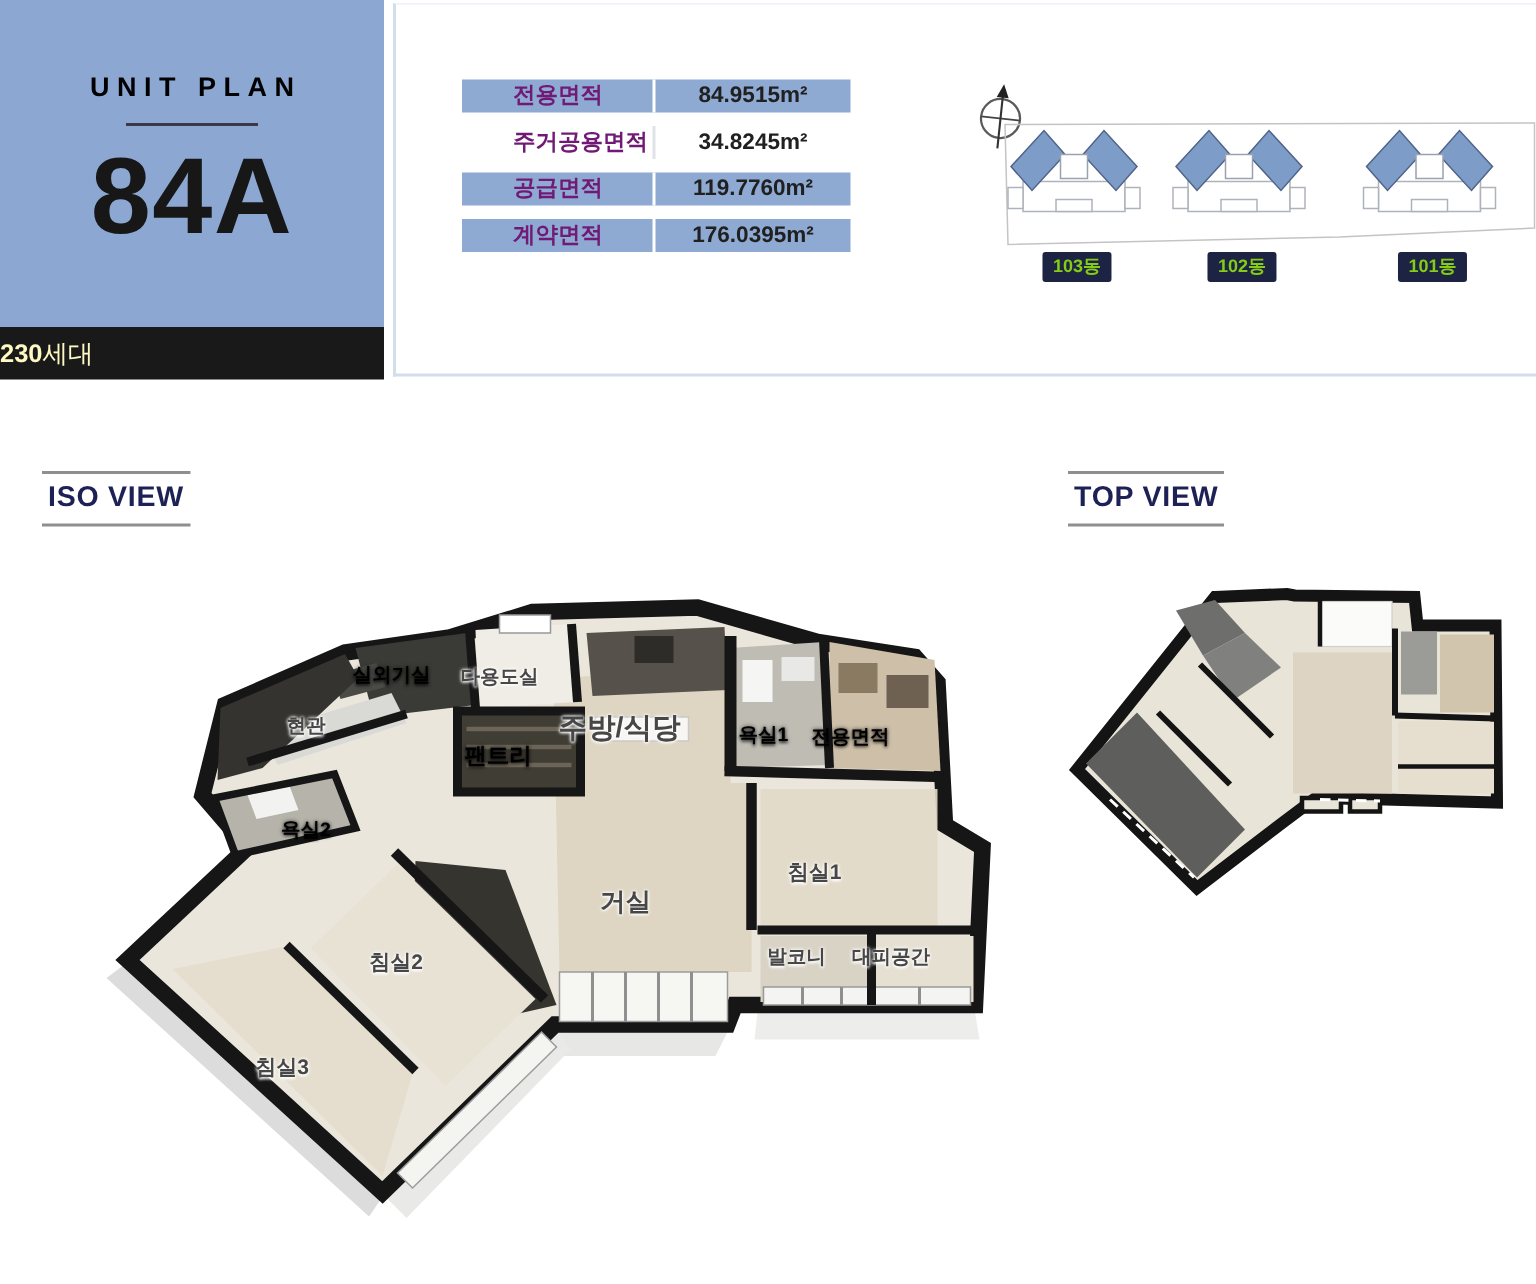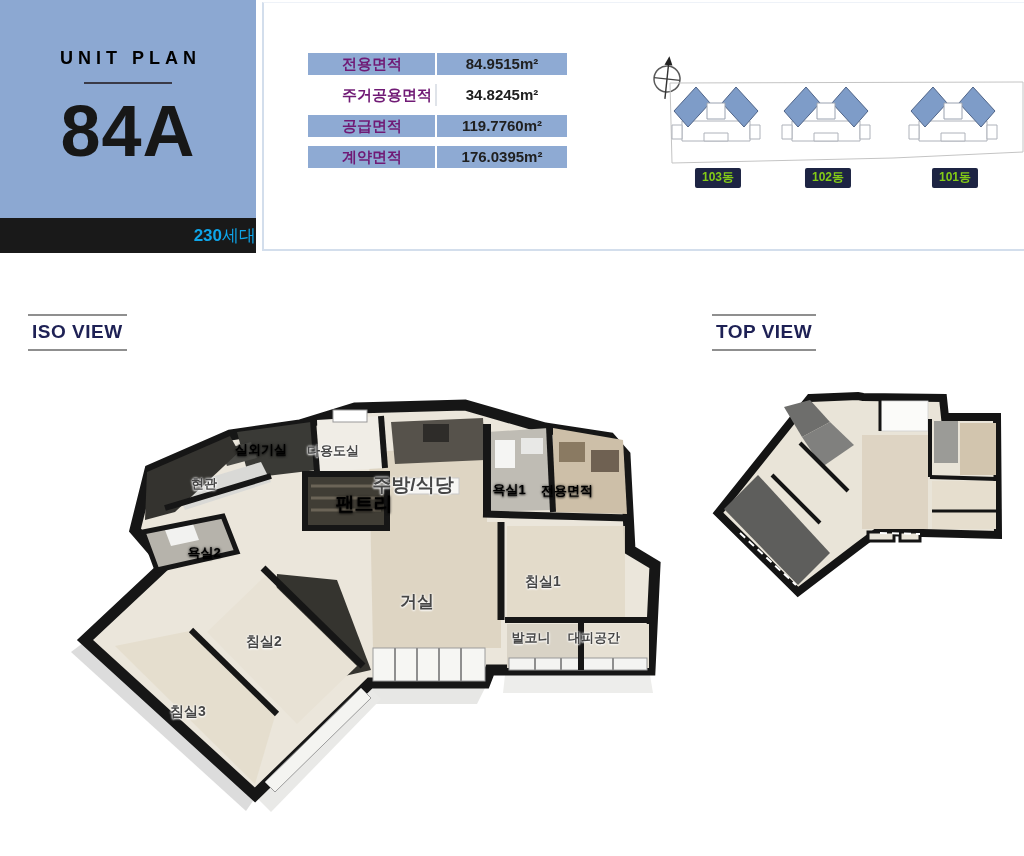--- a/index.html
+++ b/index.html
@@ -9,21 +9,21 @@
 
   
   .unit-card { position:absolute; left:0; top:0; width:256px; height:253px; }
   .unit-card .blue { position:absolute; left:0; top:0; width:256px; height:218px;
                      background:var(--card-blue); text-align:center; }
   .eyebrow { margin-top:48px; font-size:18px; font-weight:700; letter-spacing:5px;
              text-indent:5px; color:#000000; }
   .card-divider { width:88px; height:2px; background:#3a3a47; margin:13px auto 10px; }
   .unit-code { font-size:72px; font-weight:700; color:#171717; letter-spacing:1px; line-height:1.05; }
   .households-bar { position:absolute; left:0; bottom:0; width:256px; height:35px;
-                    background:var(--bar-black); color:#0ea5e9; text-align:right;
+                    background:var(--bar-black); color:#fef9c3; text-align:left;
                     line-height:35px; font-size:17px; }
   .households-bar b { font-weight:700; }
   .households-bar span { font-weight:400; }
 
   
   .header-panel { position:absolute; left:262px; top:2px; width:762px; height:249px;
                   border-left:2px solid var(--panel-border);
                   border-bottom:2px solid var(--panel-border);
                   border-top:1px solid #eef2f8; background:#fff; }
 
@@ -211,21 +211,21 @@
         <line x1="238" y1="188" x2="338" y2="286" stroke-width="7"></line>
         <line x1="166" y1="250" x2="252" y2="334" stroke-width="6"></line>
         <rect x="280" y="94" width="82" height="54" fill="none" stroke-width="6"></rect>
         <polygon points="118,152 198,136 212,172 132,190" fill="none" stroke-width="5"></polygon>
       </g>
     </svg>
     <div id="iso-labels">
         <span class="room-label light" style="left: 236px; top: 70px; font-size: 13px;">실외기실</span>
         <span class="room-label" style="left: 308px; top: 71px; font-size: 13px;">다용도실</span>
         <span class="room-label" style="left: 179px; top: 104px; font-size: 13px;">현관</span>
-        <span class="room-label light" style="left: 307px; top: 124px; font-size: 19px; margin-left: 32px;">팬트리</span>
+        <span class="room-label light" style="left: 307px; top: 124px; font-size: 15px;">팬트리</span>
         <span class="room-label" style="left: 388px; top: 105px; font-size: 19px;">주방/식당</span>
         <span class="room-label light" style="left: 484px; top: 110px; font-size: 13px;">욕실1</span>
         <span class="room-label light" style="left: 542px; top: 111px; font-size: 13px;">전용면적</span>
         <span class="room-label light" style="left: 179px; top: 173px; font-size: 13px;">욕실2</span>
         <span class="room-label" style="left: 392px; top: 221px; font-size: 17px;">거실</span>
         <span class="room-label" style="left: 518px; top: 202px; font-size: 14px;">침실1</span>
         <span class="room-label" style="left: 506px; top: 258px; font-size: 13px;">발코니</span>
         <span class="room-label" style="left: 569px; top: 258px; font-size: 13px;">대피공간</span>
         <span class="room-label" style="left: 239px; top: 262px; font-size: 14px;">침실2</span>
         <span class="room-label" style="left: 163px; top: 332px; font-size: 14px;">침실3</span>

